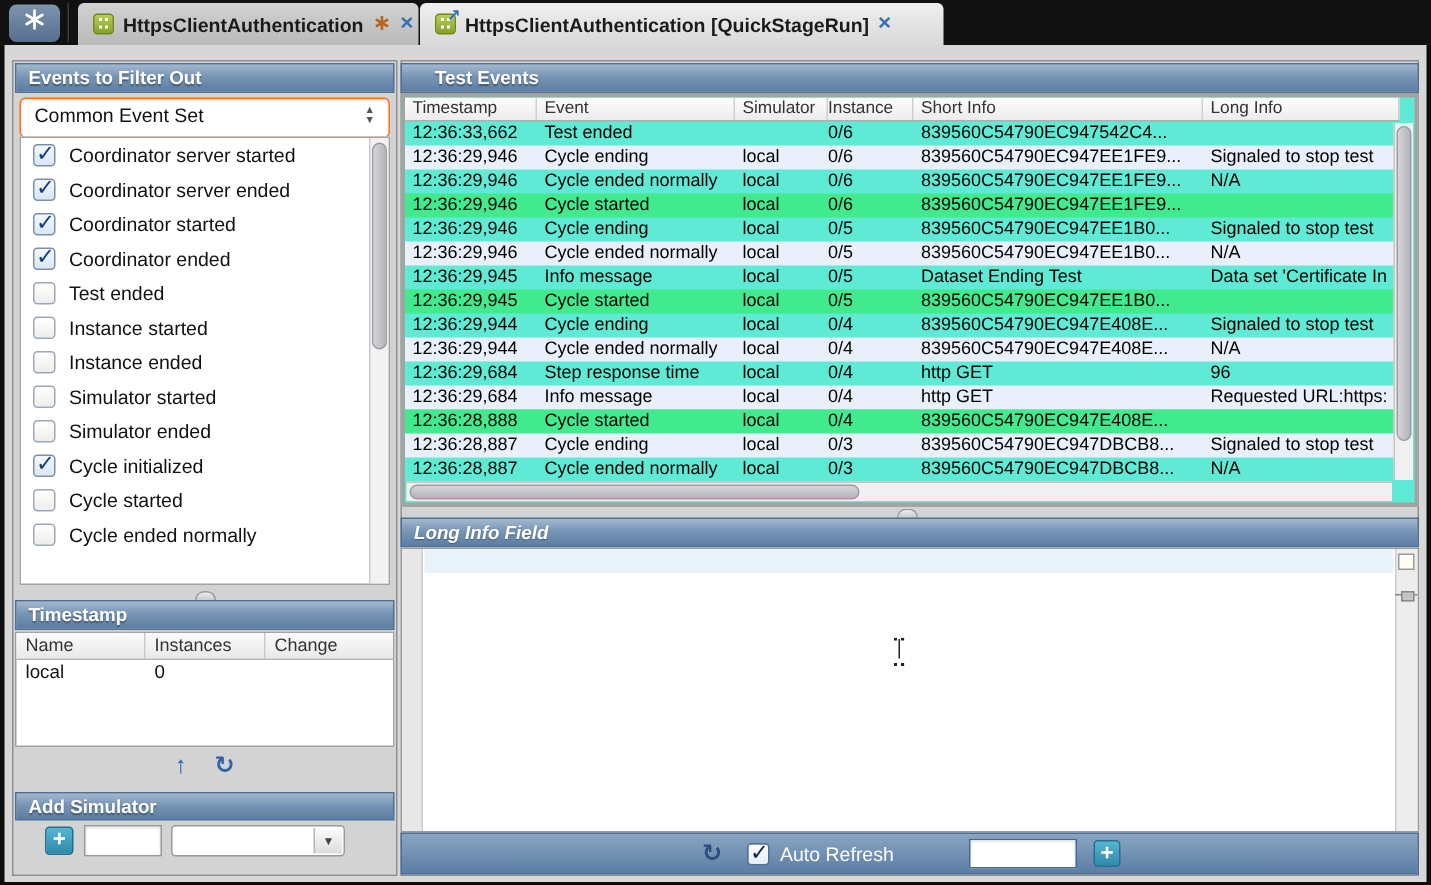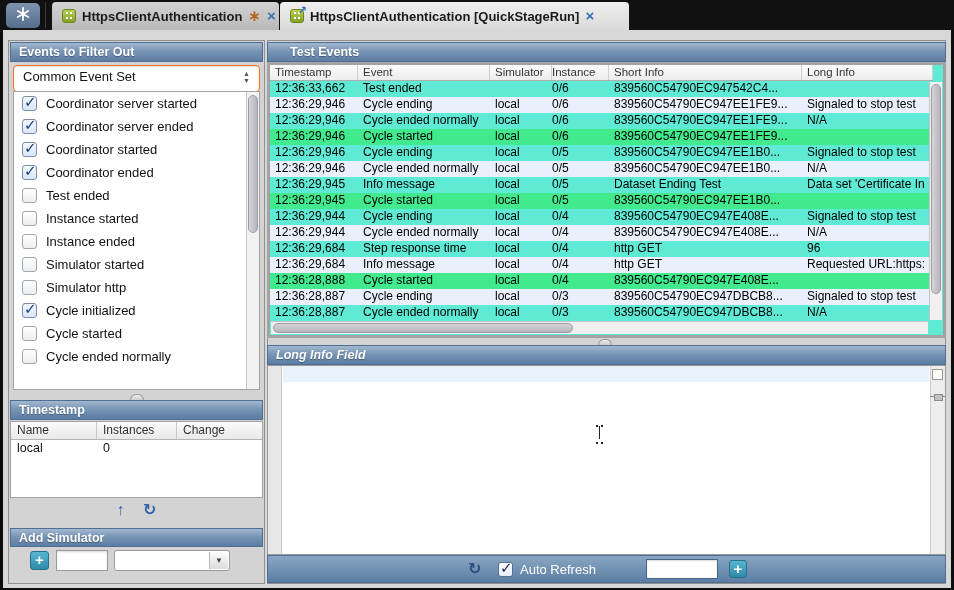--- a/index.html
+++ b/index.html
@@ -221,21 +221,21 @@
         <div class="fitem">
           <span class="cbox"></span>
           <span class="flabel">Instance ended</span>
         </div>
         <div class="fitem">
           <span class="cbox"></span>
           <span class="flabel">Simulator started</span>
         </div>
         <div class="fitem">
           <span class="cbox"></span>
-          <span class="flabel">Simulator http</span>
+          <span class="flabel">Simulator ended</span>
         </div>
         <div class="fitem">
           <span class="cbox on"></span>
           <span class="flabel">Cycle initialized</span>
         </div>
         <div class="fitem">
           <span class="cbox"></span>
           <span class="flabel">Cycle started</span>
         </div>
         <div class="fitem">

